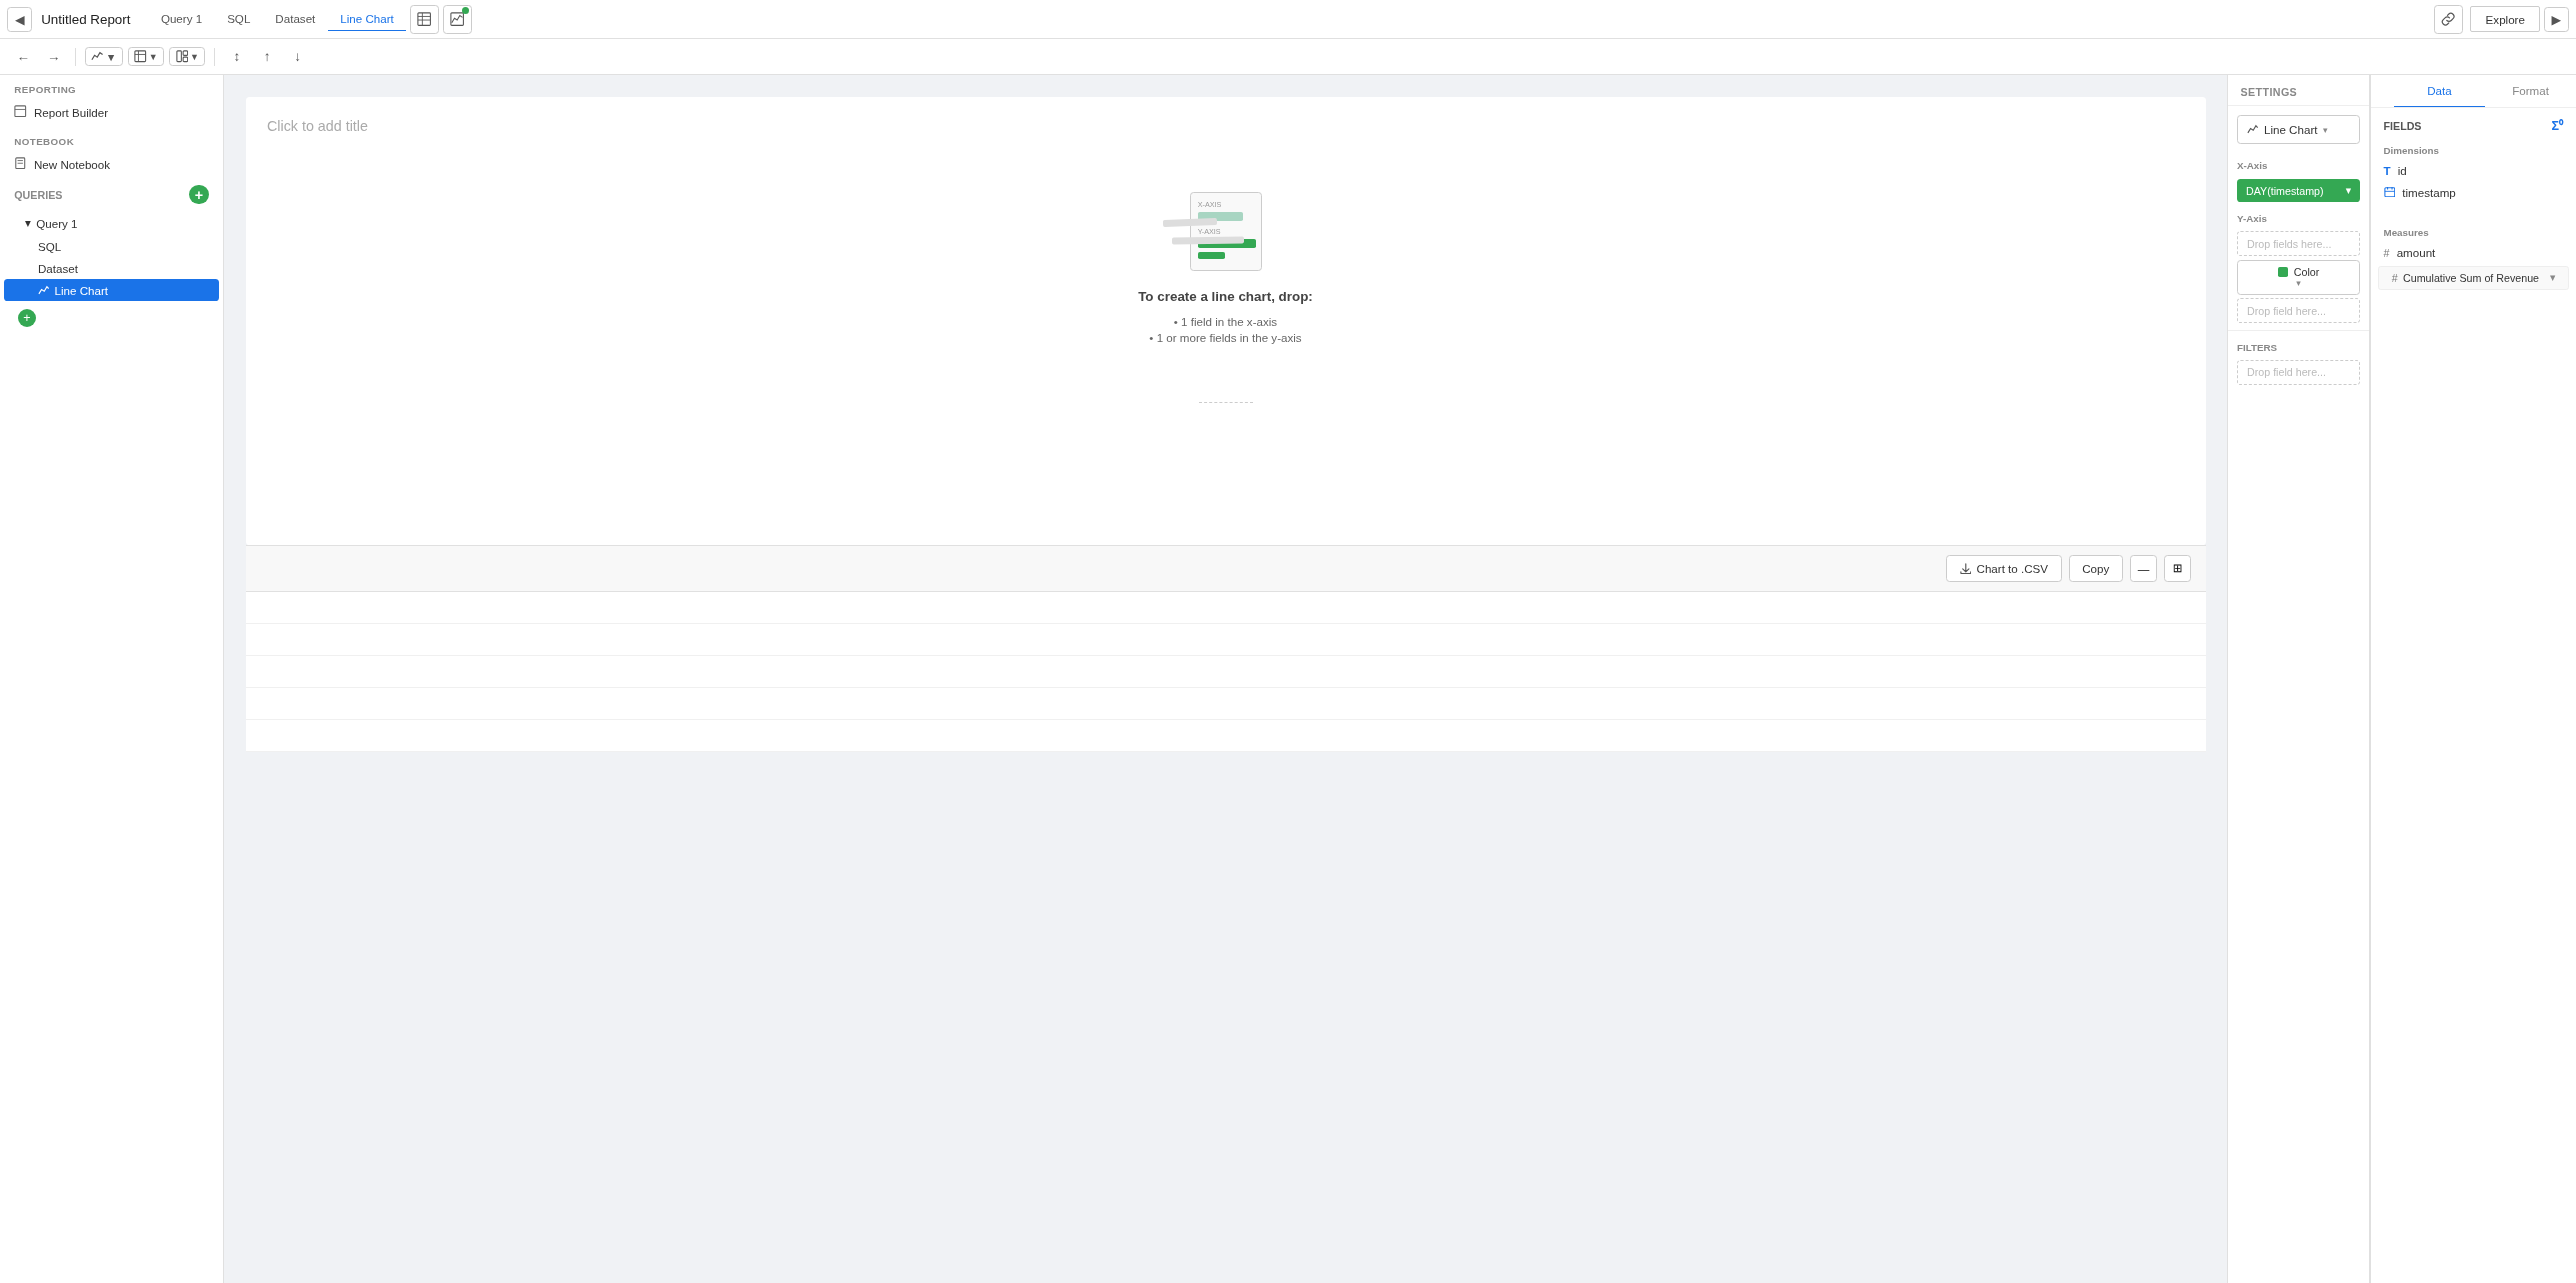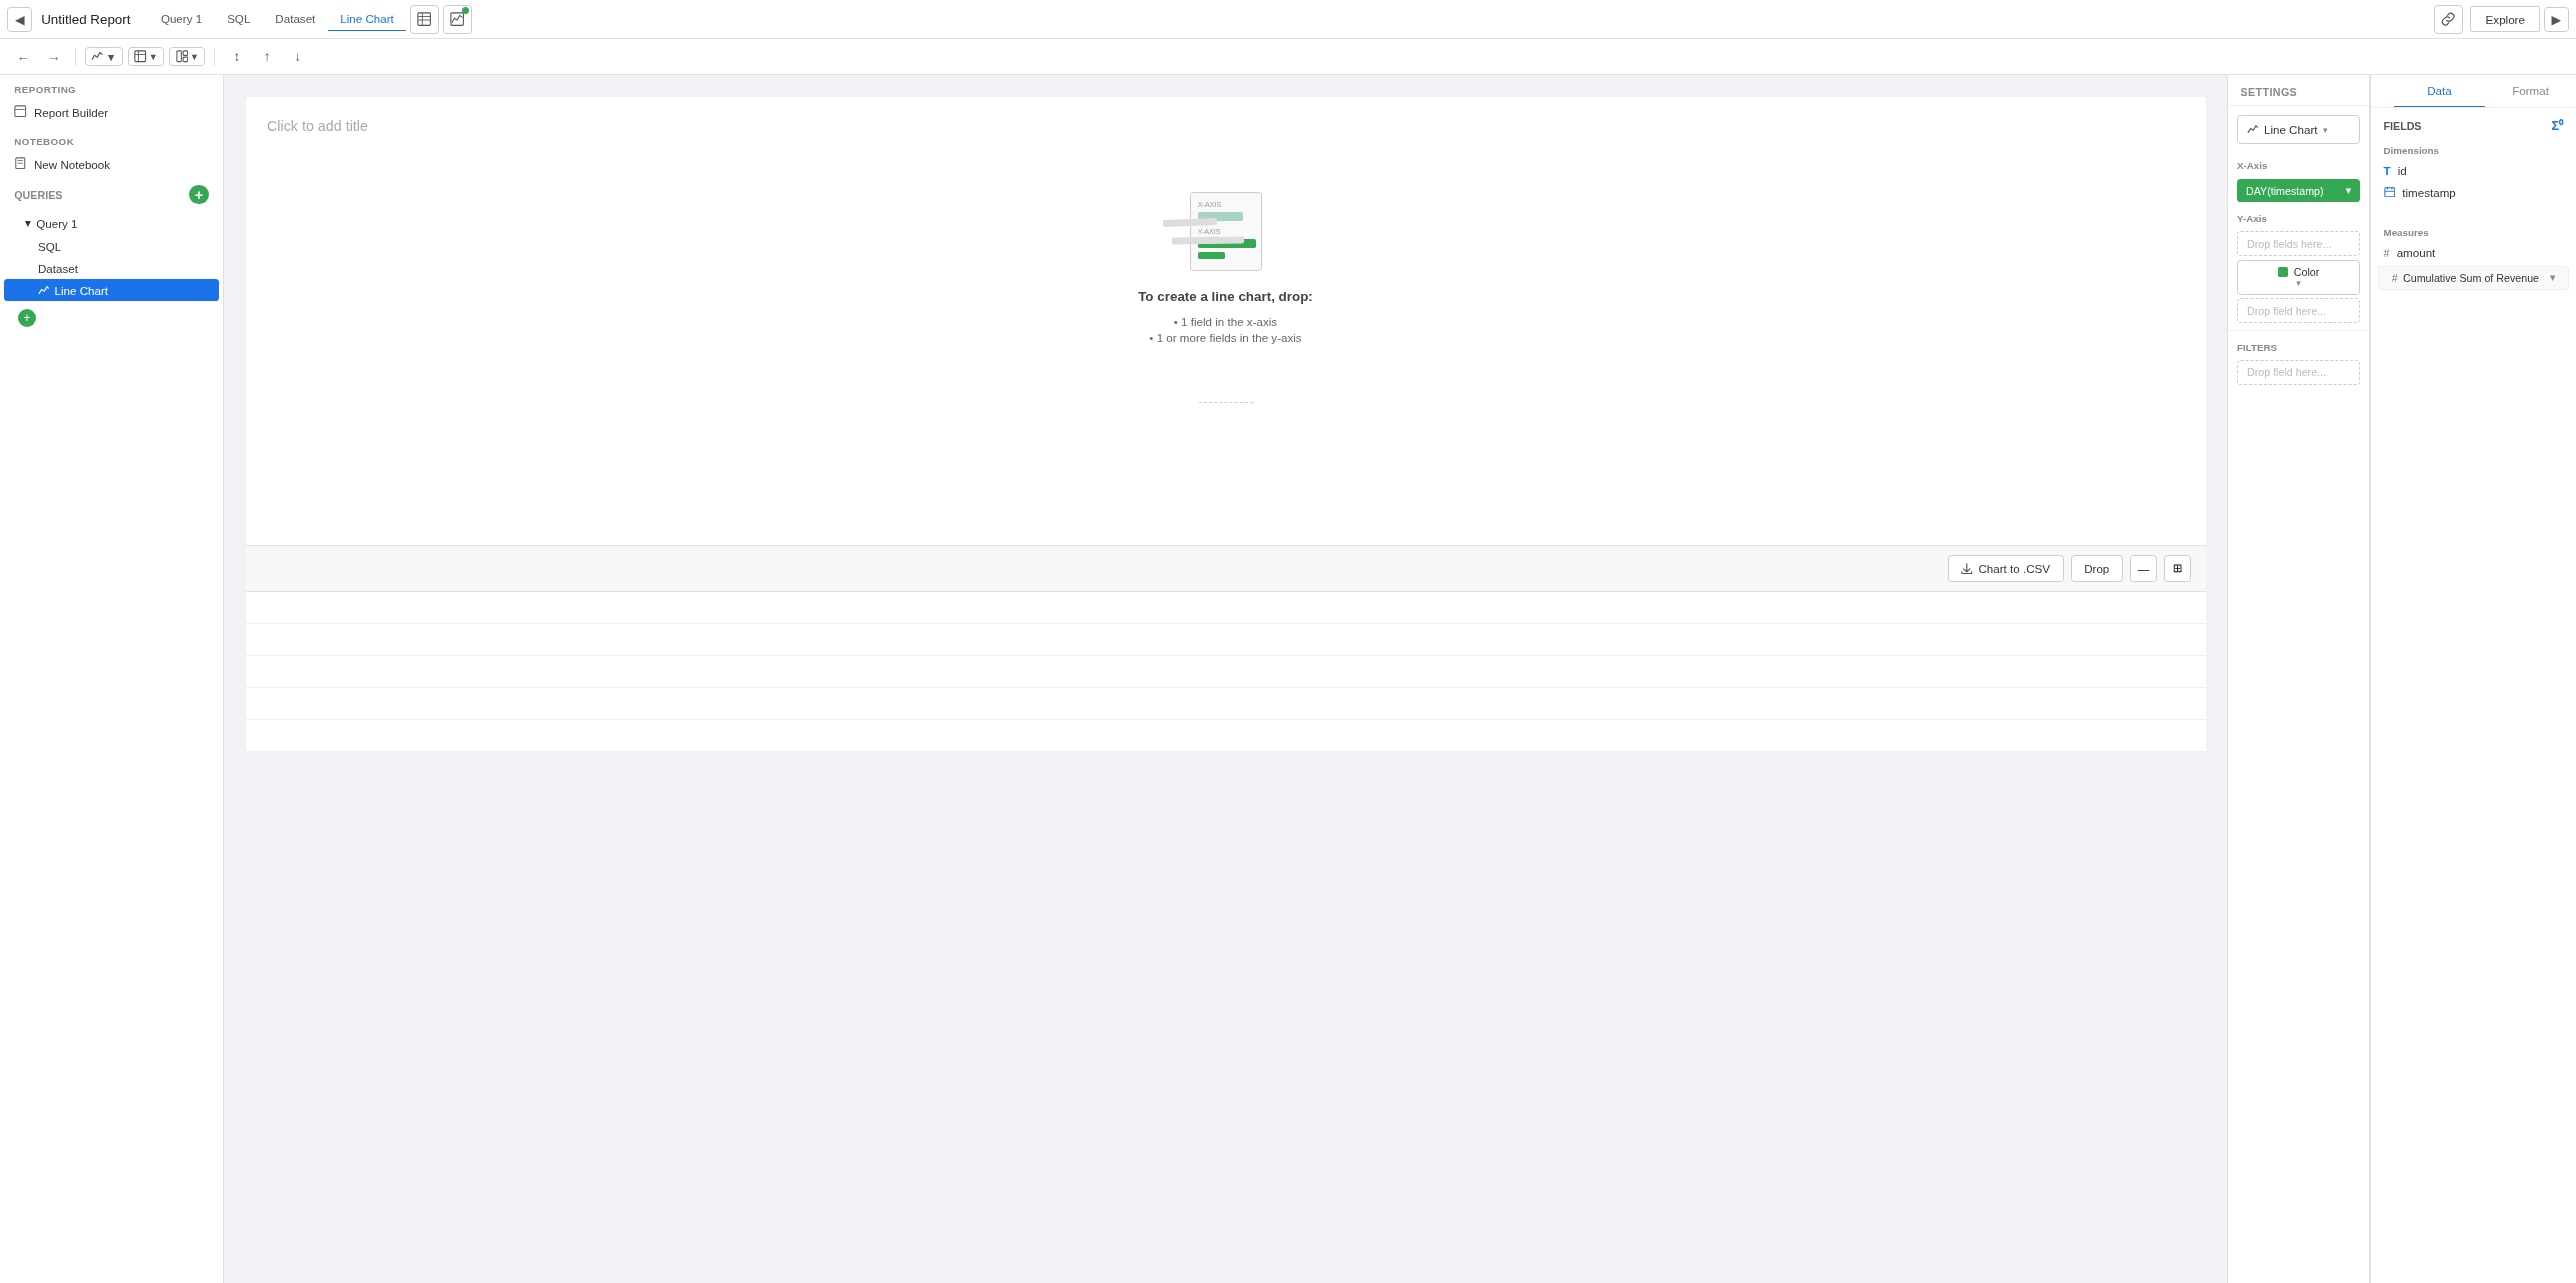--- a/index.html
+++ b/index.html
@@ -252,21 +252,21 @@
       </div>
 
       <div class="bottom-toolbar">
         <button class="export-btn">
           <svg width="11.6" height="11.6" viewBox="0 0 13 13" fill="none">
               <path d="M6.5 1v8M3 6.5l3.5 3.5 3.5-3.5" stroke="#555" stroke-width="1.3" stroke-linecap="round" stroke-linejoin="round"></path>
               <path d="M1 10v1a1 1 0 0 0 1 1h9a1 1 0 0 0 1-1v-1" stroke="#555" stroke-width="1.3" stroke-linecap="round"></path>
             </svg>
           <span>Chart to .CSV</span>
         </button>
-        <button class="copy-btn">Drop</button>
+        <button class="copy-btn">Copy</button>
         <div class="icon-btn-sm">
           <span>—</span>
         </div>
         <div class="icon-btn-sm">
           <span>⊞</span>
         </div>
       </div>
 
       <div class="table-section">
         <div class="table-row-empty"></div>

